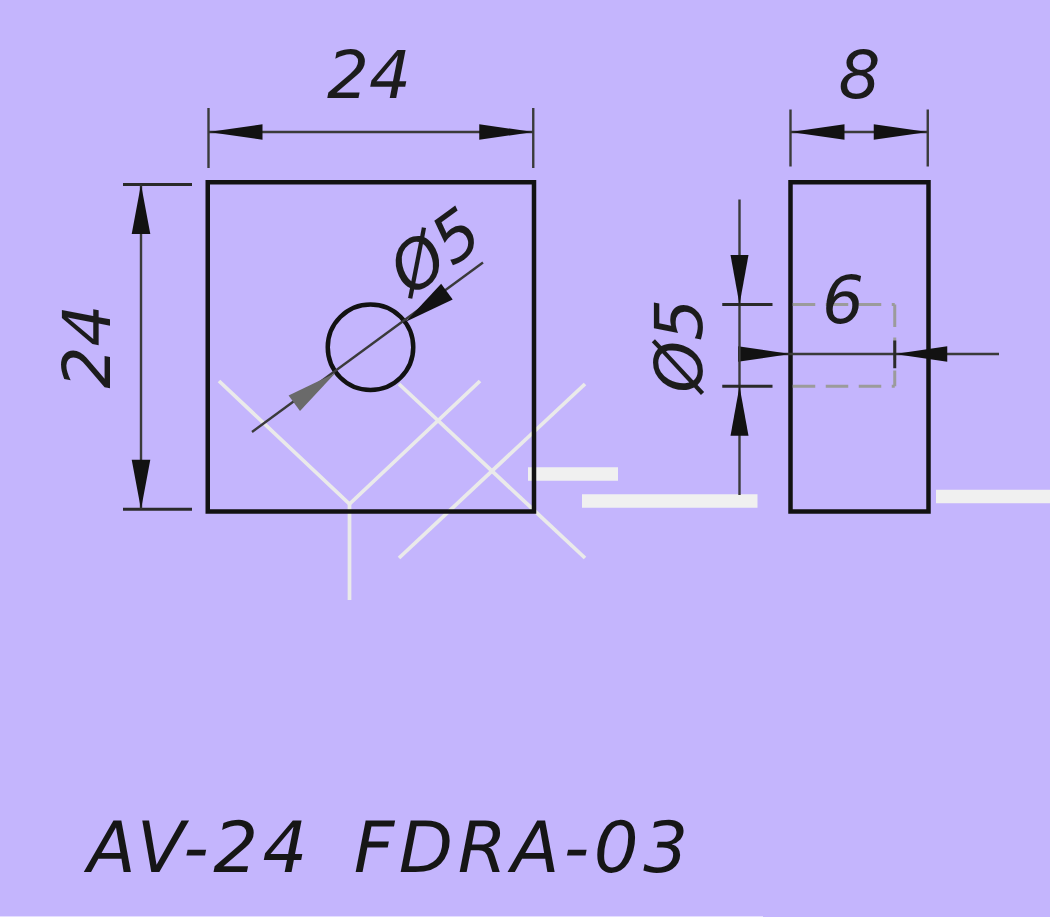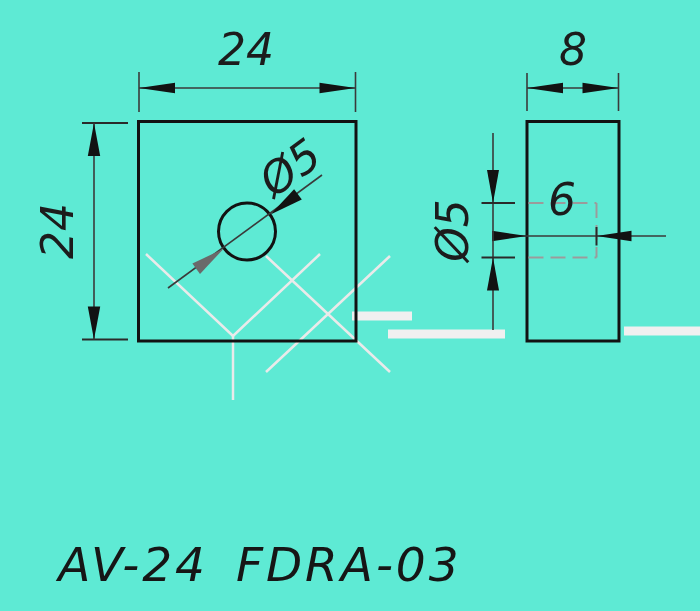--- a/index.html
+++ b/index.html
@@ -4,21 +4,21 @@
 <style>
   html, body {
     margin: 0;
     padding: 0;
     background: #ffffff;
   }
   .stage {
     position: relative;
     width: 700px;
     height: 611px;
-    background: #5eead4;
+    background: #c4b5fd;
     overflow: hidden;
   }
   svg { display: block; }
 
   
   .outline  { stroke: #121212; stroke-width: 3;   fill: none; stroke-linecap: square; }
   .thin     { stroke: #3a3a3a; stroke-width: 1.6; fill: none; }
   .tick     { stroke: #2a2a2a; stroke-width: 2;   fill: none; }
   .dash     { stroke: #9b9b9b; stroke-width: 2;   fill: none; stroke-dasharray: 15 7; }
   .arrow    { fill: #121212; stroke: none; }

